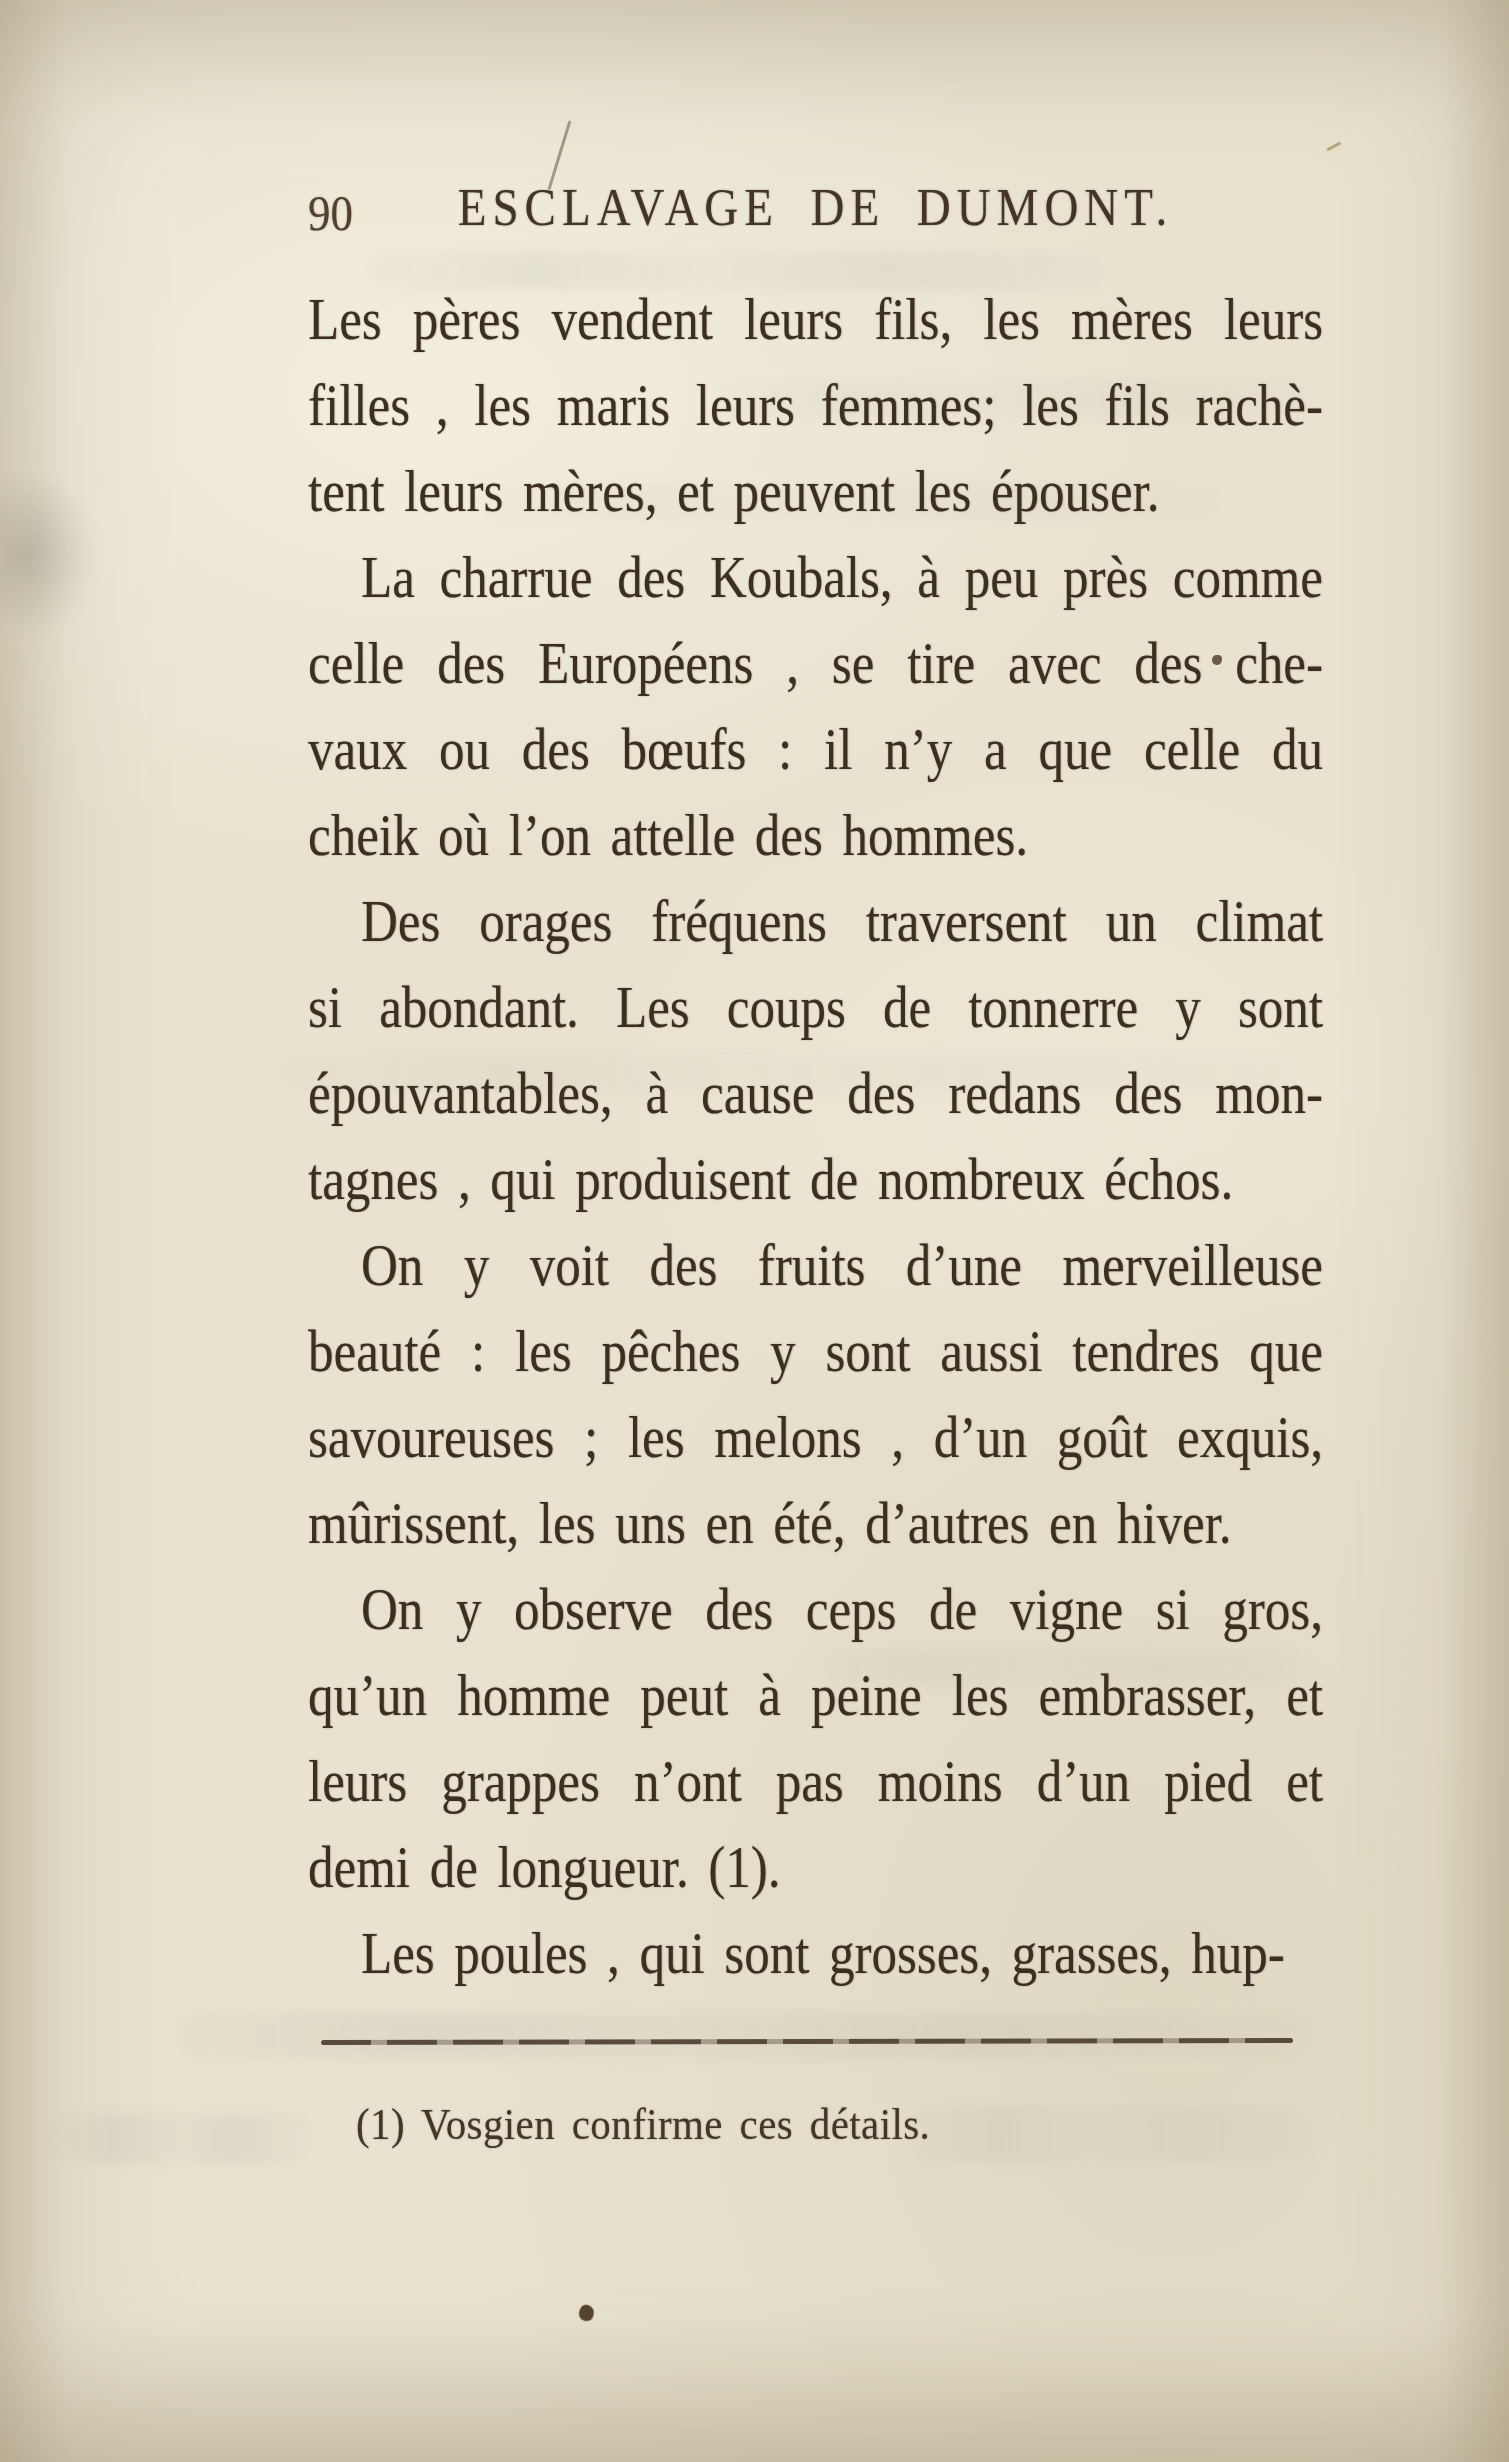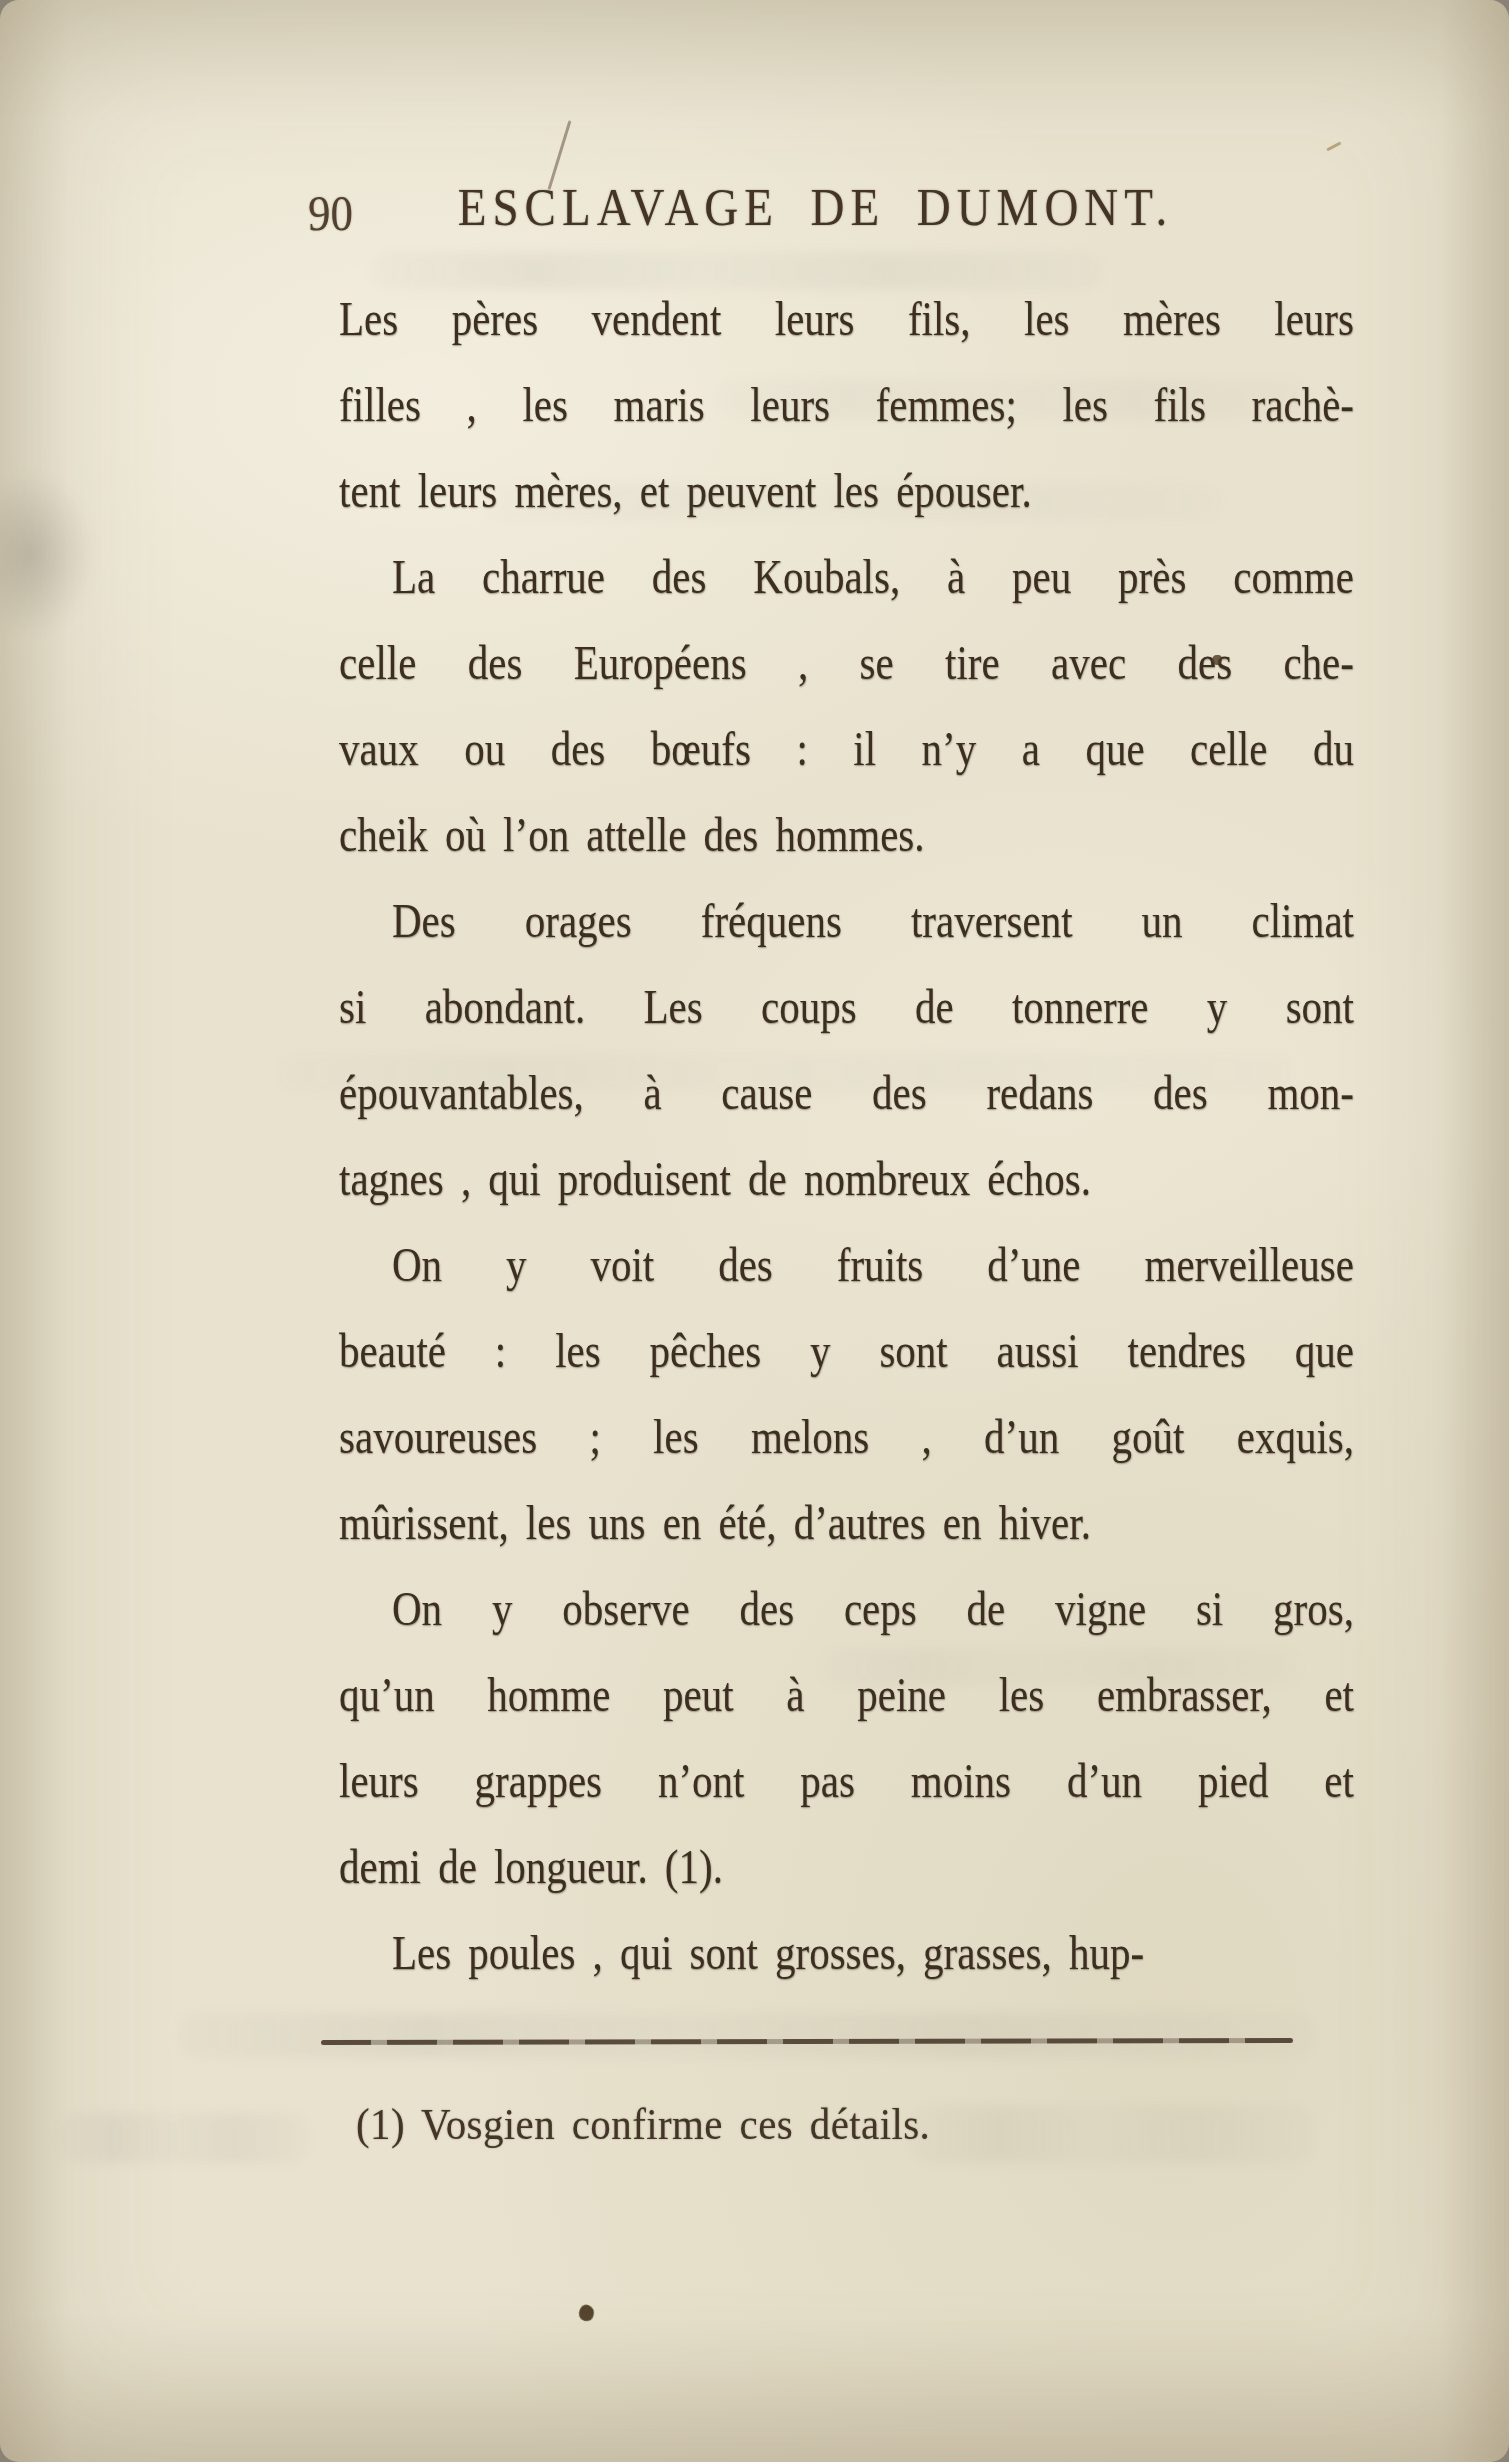--- a/index.html
+++ b/index.html
@@ -15,21 +15,20 @@
     overflow:hidden;
     font-family:"Liberation Serif","DejaVu Serif",serif;
     color:var(--ink);
     background:
       radial-gradient(1207px 776px at 28% 16%, rgba(255,252,242,.45), rgba(255,252,242,0) 62%),
       radial-gradient(776px 603px at 70% 45%, rgba(250,246,230,.25), rgba(250,246,230,0) 60%),
       radial-gradient(1120px 1465px at 78% 82%, rgba(182,166,128,.16), rgba(182,166,128,0) 66%),
       linear-gradient(90deg, rgba(148,132,98,.18), rgba(148,132,98,0) 4.5%, rgba(148,132,98,0) 95.5%, rgba(148,132,98,.22)),
       linear-gradient(0deg, rgba(148,132,98,.20), rgba(148,132,98,0) 6%, rgba(148,132,98,0) 95%, rgba(158,146,112,.12)),
       var(--paper);
-    border-radius: 19px;
   }
   .page::after{ 
     content:"";position:absolute;inset:0;pointer-events:none;
     box-shadow:inset 0 0 164px rgba(118,102,72,.30);
   }
 
   
   .head{position:absolute;left:308px;top:171px;width:1015px;height:86px;}
   .pagenum{
     position:absolute;left:0;top:15.5px;
@@ -40,23 +39,22 @@
   .title{
     position:absolute;left:50%;top:8.6px;white-space:nowrap;
     transform:translateX(-50%) scaleY(1.12);
     font-size:47px;line-height:55px;letter-spacing:6px;word-spacing:13.8px;
     color:#433426;text-shadow:0 0 1.7px rgba(66,51,36,.5);
   }
 
   
   .textblock{
     position:absolute;left:308px;top:276px;width:1015px;
-    font-size:41px;
+    font-size:51px;
     text-shadow:0.4px 0.4px 1.4px rgba(58,45,32,.45);
-    margin-left:31px;
   }
   .line{height:86px;line-height:86px;white-space:nowrap;transform:scaleY(1.16);}
   .just{display:flex;justify-content:space-between;}
   .indent{padding-left:53px;}
   .plain{word-spacing:6.9px;}
 
   
   .rule{
     position:absolute;left:321px;top:2039px;width:972px;height:5.2px;
     border-radius:2.6px;

